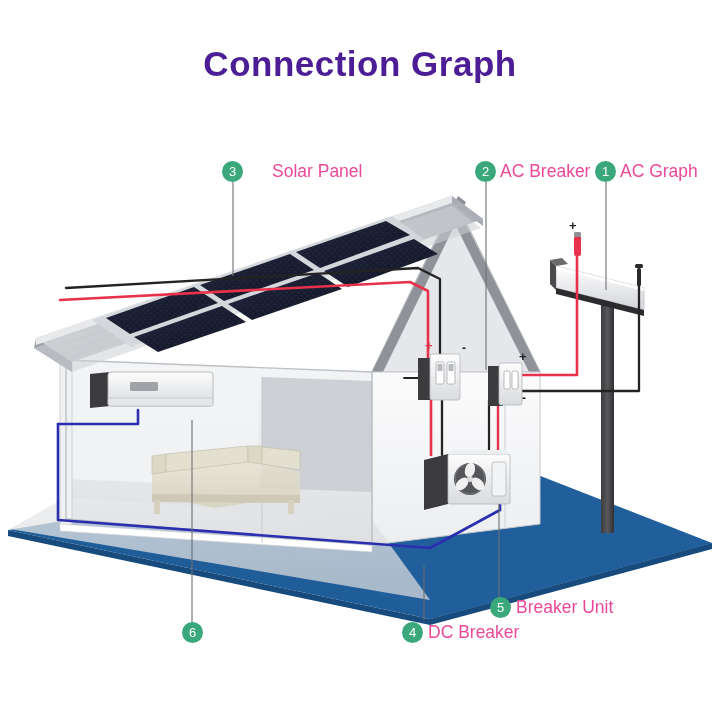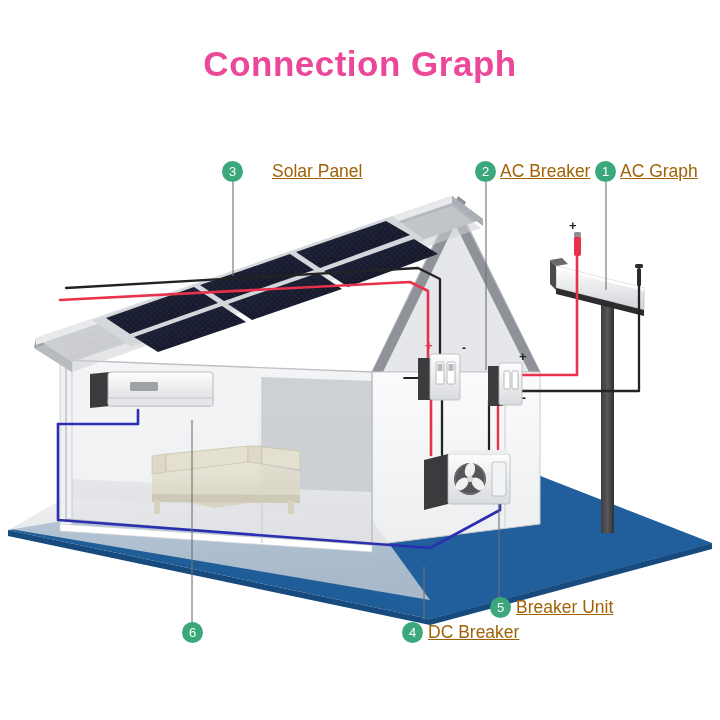--- a/index.html
+++ b/index.html
@@ -16,21 +16,21 @@
     font-family: "Liberation Sans", sans-serif;
   }
   #title {
     position: absolute;
     top: 44px;
     left: 0;
     width: 720px;
     text-align: center;
     font-size: 35px;
     font-weight: bold;
-    color: #ec4899;
+    color: #4c1d95;
     letter-spacing: 0.5px;
   }
   .diagram {
     position: absolute;
     top: 0;
     left: 0;
   }
   
   .callout {
     position: absolute;
@@ -48,23 +48,22 @@
     font-size: 13px;
     font-weight: 400;
     display: flex;
     align-items: center;
     justify-content: center;
     flex: 0 0 auto;
     line-height: 1;
   }
   .callout-text {
     font-size: 17.5px;
-    color: #a16207;
+    color: #ec4899;
     font-weight: 400;
-    text-decoration: underline;
   }
 </style>
 </head>
 <body>
 
 <div id="page">
 
   <div id="title">Connection Graph</div>
 
   <svg class="diagram" width="720" height="720" viewBox="0 0 720 720">

